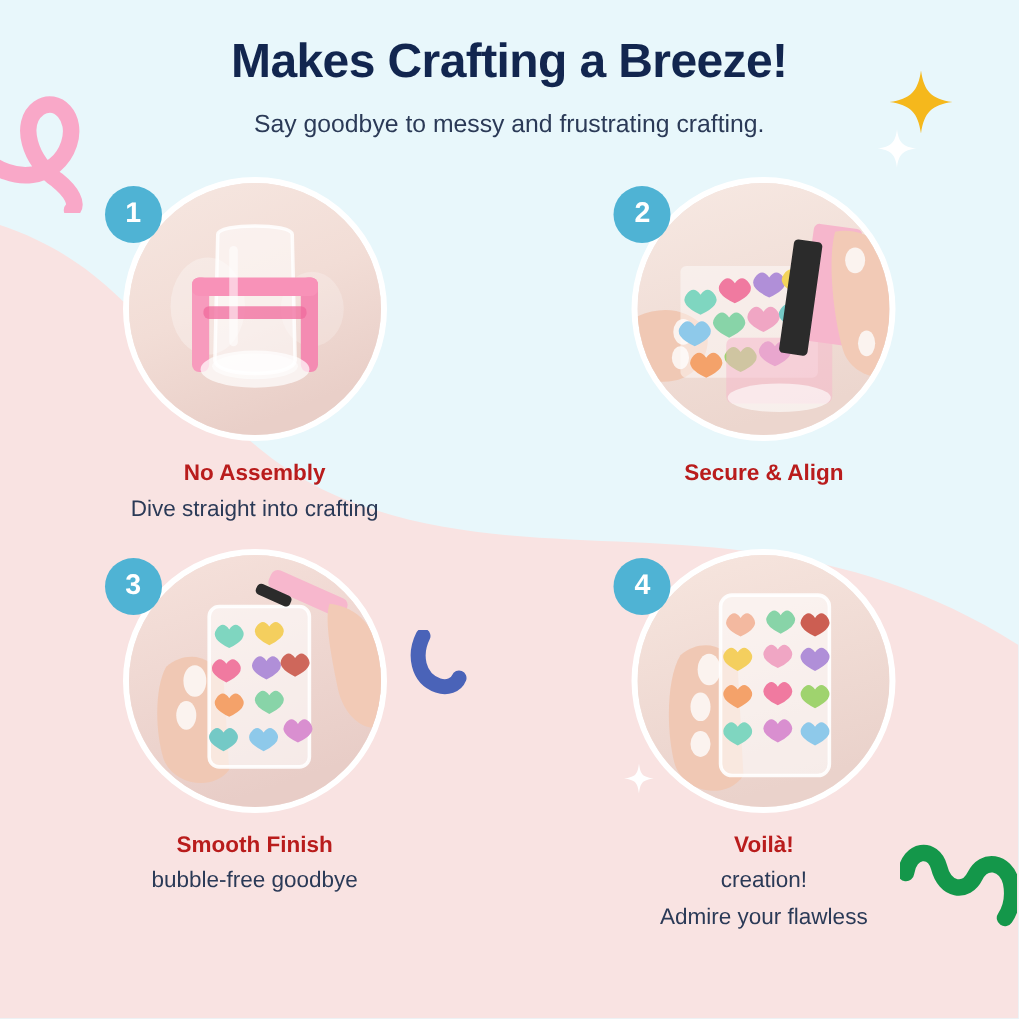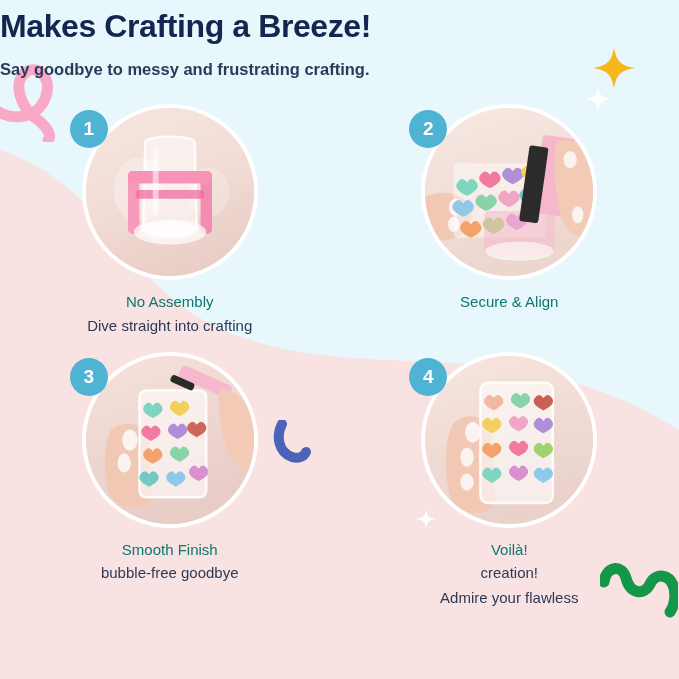--- a/index.html
+++ b/index.html
@@ -19,28 +19,28 @@
   .deco { position:absolute; z-index:2; pointer-events:none; }
   #deco-ribbon   { left:-14px; top:38px;  width:92px;  height:104px; }
   #deco-star-g   { left:592px; top:46px;  width:44px;  height:44px;  }
   #deco-spark-w1 { left:583px; top:84px;  width:30px;  height:30px;  }
   #deco-crescent { left:272px; top:420px; width:40px;  height:44px;  }
   #deco-wave-g   { left:600px; top:556px; width:78px;  height:62px;  }
   #deco-star-g2  { left:530px; top:450px; width:28px;  height:28px;  }
   #deco-spark-w2 { left:415px; top:508px; width:22px;  height:22px;  }
 
   
-  .header { position:relative; z-index:3; padding-top:8px; }
+  .header { position:relative; z-index:3; padding-top:22px; text-align:center; }
   .title {
     font-size:32px; font-weight:bold; color:#12264f;
     letter-spacing:-0.4px; line-height:1.16;
   }
   .subtitle {
     margin-top:12px; font-size:16.5px; color:#2b3a57;
-    line-height:1.52; font-weight:700;
+    line-height:1.52; font-weight:400;
   }
 
   
   .steps {
     position:relative; z-index:3;
     display:grid;
     grid-template-columns:1fr 1fr;
     row-gap:10px;
     margin-top:22px;
   }
@@ -58,21 +58,21 @@
     position:absolute; left:-12px; top:6px;
     width:38px; height:38px; border-radius:50%;
     background:#4fb3d4; color:#ffffff;
     display:flex; align-items:center; justify-content:center;
     font-size:19px; font-weight:bold; z-index:4;
     letter-spacing:0;
   }
 
   .caption { margin-top:12px; text-align:center; }
   .cap-title {
-    font-size:15px; font-weight:normal; color:#0f766e; line-height:1.3;
+    font-size:15px; font-weight:bold; color:#b91c1c; line-height:1.3;
   }
   .cap-text {
     margin-top:3px; font-size:15px; color:#2b3a57;
     line-height:1.42; font-weight:400;text-align:center;
   }
   .row2 .photo-wrap { margin-top:6px; }
 </style>
 </head>
 <body>
 

